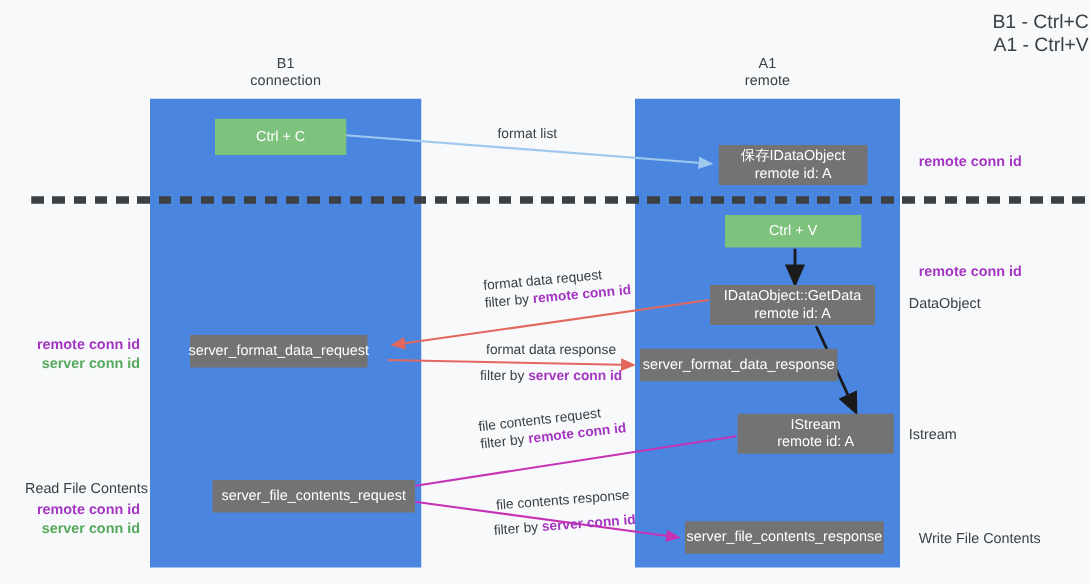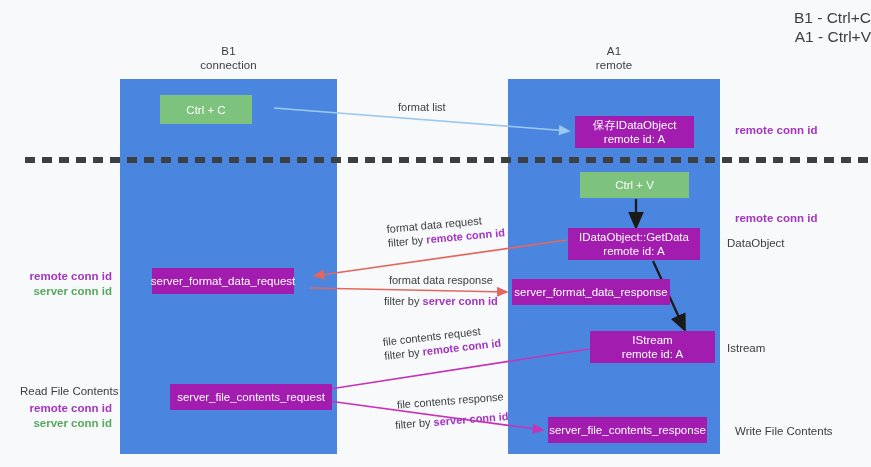--- a/index.html
+++ b/index.html
@@ -63,24 +63,24 @@
     flex-direction: column;
     align-items: center;
     justify-content: center;
     color: #ffffff;
     font-size: 11.5px;
     line-height: 14px;
     text-align: center;
     padding: 2px 4px;
   }
   .node.green  { background: #7dc37d; }
-  .node.orange { background: #a21caf; }
+  .node.orange { background: #737373; }
   .node .l2 { display: block; }
 
-  #node-ctrlc   { left: 160px; top: 95px;  width: 92px; height: 29px; }
+  #node-ctrlc   { left: 172px; top: 95px;  width: 105px; height: 29px; }
   #node-ctrlv   { left: 580px; top: 172px; width: 109px; height: 26px; }
   #node-save    { left: 575px; top: 116px; width: 119px; height: 32px; }
   #node-getdata { left: 568px; top: 228px; width: 132px; height: 32px; }
   #node-sfdreq  { left: 152px; top: 268px; width: 142px; height: 26px; }
   #node-sfdres  { left: 512px; top: 279px; width: 158px; height: 26px; }
   #node-istream { left: 590px; top: 331px; width: 125px; height: 32px; }
   #node-sfcreq  { left: 150px; top: 384px; width: 162px; height: 26px; margin-left: 20px; }
   #node-sfcres  { left: 548px; top: 417px; width: 159px; height: 26px; }
 
   

